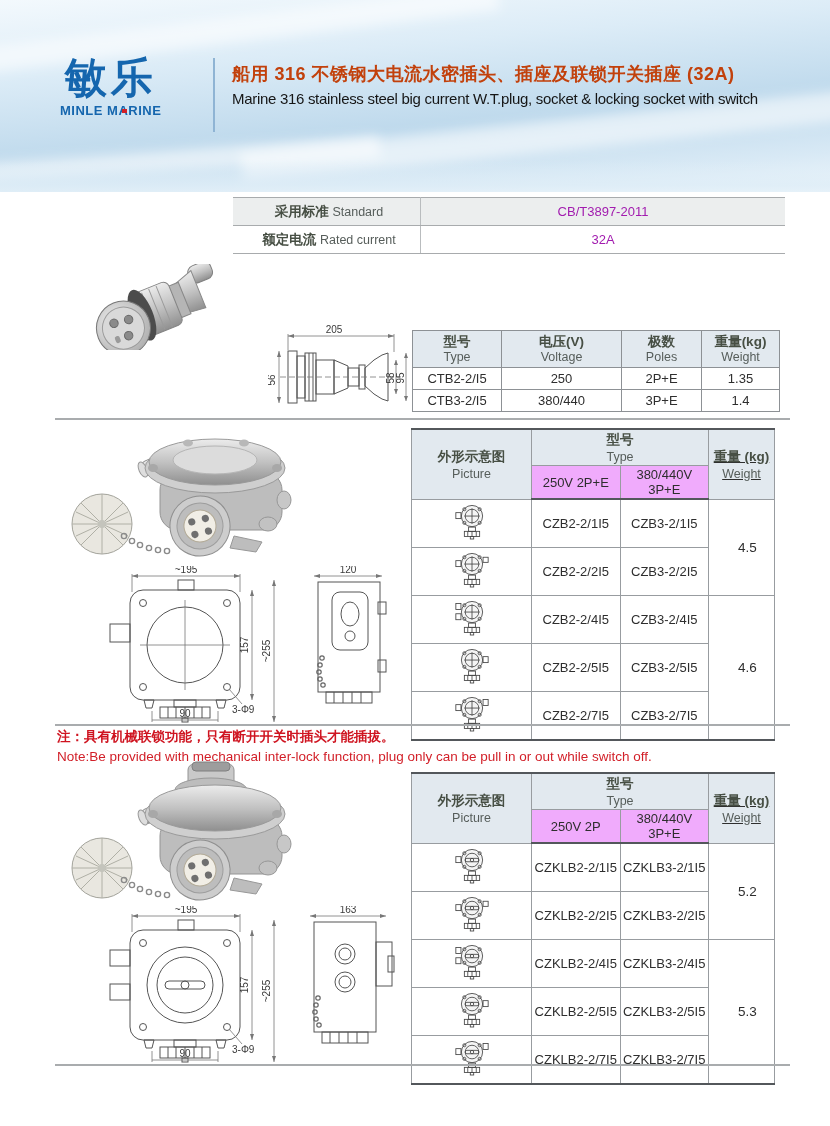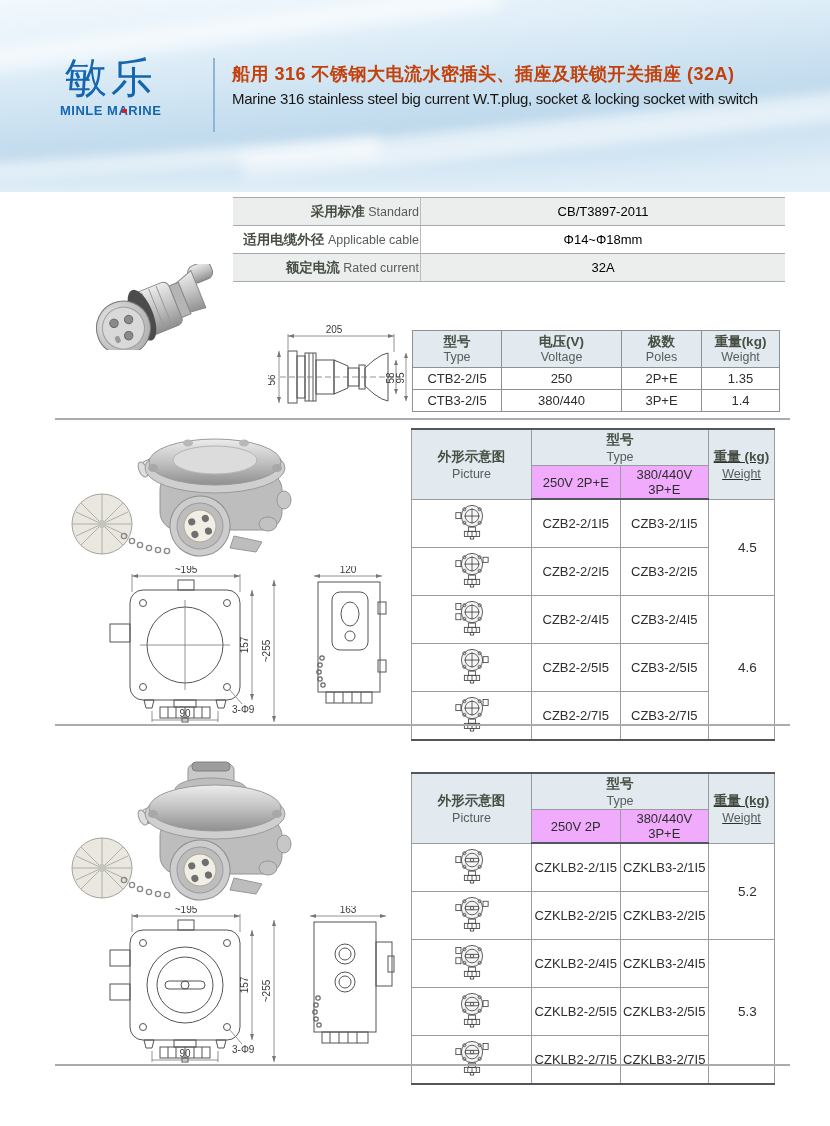--- a/index.html
+++ b/index.html
@@ -10,42 +10,42 @@
   .header-band{position:absolute;left:0;top:0;width:830px;height:192px;
     background:linear-gradient(175deg,#f3f9fd 0%,#dcecf7 30%,#bed9ec 62%,#d8e9f5 85%,#eef6fb 100%);overflow:hidden;}
   .streak{position:absolute;background:rgba(255,255,255,.55);filter:blur(6px);transform:rotate(-7deg);}
   .s1{left:-60px;top:18px;width:560px;height:26px;}
   .s2{left:240px;top:118px;width:680px;height:30px;transform:rotate(-6deg);}
   .s3{left:-40px;top:150px;width:420px;height:22px;transform:rotate(-4deg);}
   .header-fade{position:absolute;left:0;top:160px;width:830px;height:72px;
     background:linear-gradient(180deg,rgba(190,217,236,0) 0%,rgba(222,237,247,.8) 35%,#ffffff 100%);}
 
   .logo-block{position:absolute;left:60px;top:56px;text-align:center;}
-  .logo-cn{font-size:42px;font-weight:normal;color:#1566ae;letter-spacing:4px;line-height:44px;
+  .logo-cn{font-size:42px;font-weight:bold;color:#1566ae;letter-spacing:4px;line-height:44px;
            font-family:"DejaVu Sans","Liberation Sans",sans-serif;}
   .logo-en{font-size:13px;font-weight:bold;color:#1566ae;letter-spacing:.5px;margin-top:3px;position:relative;}
   .logo-red-accent{position:absolute;left:62px;top:6px;width:5px;height:4px;background:#d22027;}
   .header-divider{position:absolute;left:213px;top:58px;width:2px;height:74px;background:#8fb4d4;}
 
   .title-block{position:absolute;left:232px;top:62px;}
   .title-cn{font-size:18px;font-weight:bold;color:#c2410c;letter-spacing:.5px;line-height:24px;}
   .title-en{font-size:15px;color:#161616;letter-spacing:-.3px;margin-top:4px;}
 
   
   table{border-collapse:collapse;table-layout:fixed;}
   td{vertical-align:middle;text-align:center;font-size:13px;color:#2e2e2e;overflow:hidden;}
   .cn-lbl{font-weight:bold;color:#474f44;font-size:13.5px;}
   .en-lbl{color:#565d5a;font-size:12.5px;}
 
   
   .spec-table{position:absolute;left:233px;top:197px;width:552px;}
   .spec-table td{border-top:1px solid #a8abad;border-bottom:1px solid #a8abad;height:25px;}
   .spec-table tr:nth-child(odd) td{background:#eceeee;}
-  .spec-label{width:180px;text-align:right;padding-left:6px;border-right:1px solid #b9bcbe;}
-  .spec-value{color:#000000;}
+  .spec-label{width:180px;text-align:center;padding-left:6px;border-right:1px solid #b9bcbe;}
+  .spec-value{color:#a21caf;}
 
   
   .plug-table{position:absolute;left:412px;top:330px;width:355px;border:1.5px solid #5c6064;}
   .plug-table td{border:1px solid #8d9195;}
   .plug-table .hrow td{background:#e2e9ef;height:34px;line-height:15px;}
   .plug-table .drow td{height:19px;}
 
   
   .model-table{position:absolute;width:364px;border:1px solid #8d9195;
     border-top:2px solid #53575b;border-bottom:2px solid #53575b;}
@@ -98,27 +98,20 @@
   </div>
 
   <table class="spec-table">
     <tbody>
         <tr>
       <td class="spec-label">
         <span class="cn-lbl">采用标准</span>
         <span class="en-lbl">Standard</span>
       </td>
       <td class="spec-value">CB/T3897-2011</td>
-    </tr>
-    <tr>
-      <td class="spec-label">
-        <span class="cn-lbl">适用电缆外径</span>
-        <span class="en-lbl">Applicable cable</span>
-      </td>
-      <td class="spec-value">Φ14~Φ18mm</td>
     </tr>
     <tr>
       <td class="spec-label">
         <span class="cn-lbl">额定电流</span>
         <span class="en-lbl">Rated current</span>
       </td>
       <td class="spec-value">32A</td>
     </tr>
   </tbody>
     </table>
@@ -460,20 +453,24 @@
               </g>
             </svg></td>
       <td>CZB2-2/7I5</td>
       <td>CZB3-2/7I5</td>
     </tr>
   </tbody>
     </table>
 
   <div class="section-divider" style="top:724px"></div>
 
+  <div class="note-block">
+    <div class="note-cn">注：具有机械联锁功能，只有断开开关时插头才能插拔。</div>
+    <div class="note-en">Note:Be provided with mechanical inter-lock function, plug only can be pull in or out while switch off.</div>
+  </div>
 
   <svg style="position:absolute;left:58px;top:760px;" width="262" height="148" viewBox="0 0 262 148">
     <rect x="130" y="4" width="46" height="24" rx="6" fill="#c9c9c9" stroke="#949494"></rect>
     <rect x="134" y="2" width="38" height="9" rx="4" fill="#9d9d9d" stroke="#808080"></rect>
     <ellipse cx="153" cy="30" rx="36" ry="12" fill="#bdbdbd" stroke="#999"></ellipse>
     <g transform="rotate(-24 100 52)">
       <rect x="84" y="44" width="32" height="15" rx="5" fill="url(#metal)" stroke="#8a8a8a"></rect>
       <ellipse cx="84" cy="51" rx="4" ry="8" fill="#dedede" stroke="#999"></ellipse>
     </g>
     <rect x="102" y="58" width="122" height="56" rx="18" fill="#bdbdbd" stroke="#949494"></rect>

